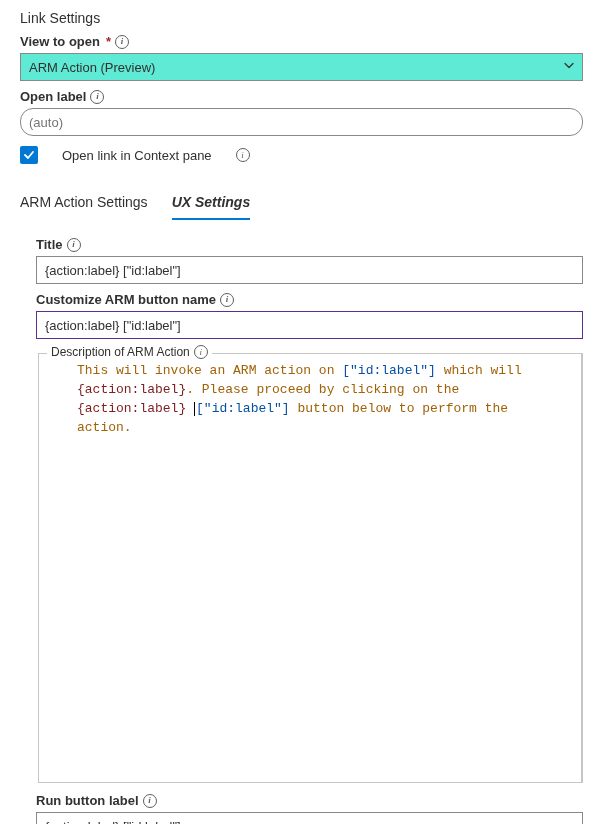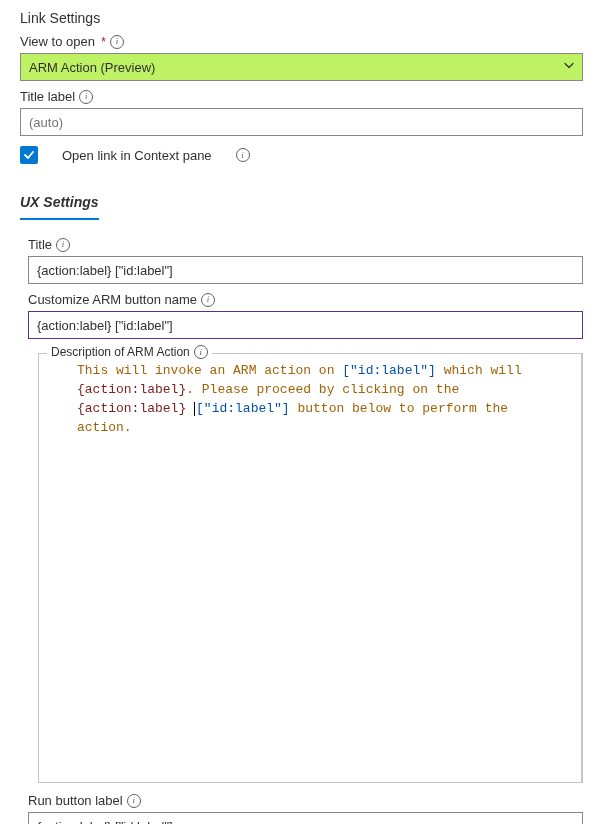--- a/index.html
+++ b/index.html
@@ -20,20 +20,21 @@
     font-weight: 400;
     margin-bottom: 8px;
   }
   .field-label {
     font-size: 13px;
     margin-top: 8px;
     margin-bottom: 4px;
     display: flex;
     align-items: center;
     gap: 4px;
+    font-weight: bold;
   }
   .req {
     color: #a4262c;
     margin-left: 2px;
   }
   .info-icon {
     display: inline-flex;
     width: 14px;
     height: 14px;
     border: 1px solid #605e5c;
@@ -47,21 +48,21 @@
     font-family: Georgia, serif;
   }
   .select-wrap {
     position: relative;
   }
   .select-box {
     width: 100%;
     border: 1px solid #8a8886;
     padding: 5px 28px 5px 8px;
     font-size: 13px;
-    background: #bef264;
+    background: #5eead4;
     height: 28px;
     display: flex;
     align-items: center;
     cursor: pointer;
   }
   .chevron {
     position: absolute;
     right: 8px;
     top: 50%;
     transform: translateY(-50%);
@@ -75,20 +76,21 @@
     height: 28px;
     font-family: inherit;
     color: #323130;
   }
   .text-input.focused {
     border: 1px solid #5c2e91;
     outline: none;
   }
   .placeholder-style {
     color: #1d4ed8;
+    border-radius: 13px;
   }
   .checkbox-row {
     display: flex;
     align-items: center;
     gap: 24px;
     margin-top: 10px;
   }
   .checkbox {
     width: 18px;
     height: 18px;
@@ -119,21 +121,21 @@
     font-style: italic;
   }
   .tab.active::after {
     content: "";
     position: absolute;
     left: 0; right: 0; bottom: 0;
     height: 2px;
     background: #0078d4;
   }
   .indent {
-    margin-left: 8px;
+    margin-left: 16px;
   }
   .indent2 {
     margin-left: 18px;
   }
   .desc-area {
     border: 1px solid #c8c6c4;
     border-right: 2px solid #c8c6c4;
     position: relative;
     min-height: 430px;
     padding: 6px 16px 6px 10px;
@@ -192,38 +194,39 @@
     </div>
     <span class="chevron">
       <svg width="12" height="12" viewBox="0 0 12 12">
           <path d="M2 4 L6 8 L10 4" stroke="#323130" stroke-width="1.2" fill="none" stroke-linecap="round" stroke-linejoin="round"></path>
         </svg>
     </span>
   </div>
 
   
   <div class="field-label">
-    <span>Title label</span>
+    <span>Open label</span>
     <span class="info-icon">i</span>
   </div>
   <input type="text" class="text-input placeholder-style" placeholder="(auto)" style="">
 
   
   <div class="checkbox-row">
     <div class="checkbox">
       <svg width="12" height="12" viewBox="0 0 12 12">
           <path d="M2 6 L5 9 L10 3" stroke="#fff" stroke-width="1.8" fill="none" stroke-linecap="round" stroke-linejoin="round"></path>
         </svg>
     </div>
     <span>Open link in Context pane</span>
     <span class="info-icon">i</span>
   </div>
 
   
   <div class="tabs">
+    <div class="tab">ARM Action Settings</div>
     <div class="tab active">UX Settings</div>
   </div>
 
   
   <div class="field-label indent" style="margin-top:16px;">
     <span>Title</span>
     <span class="info-icon">i</span>
   </div>
   <div class="indent">
     <input type="text" class="text-input" value="{action:label} [&quot;id:label&quot;]" style="">

